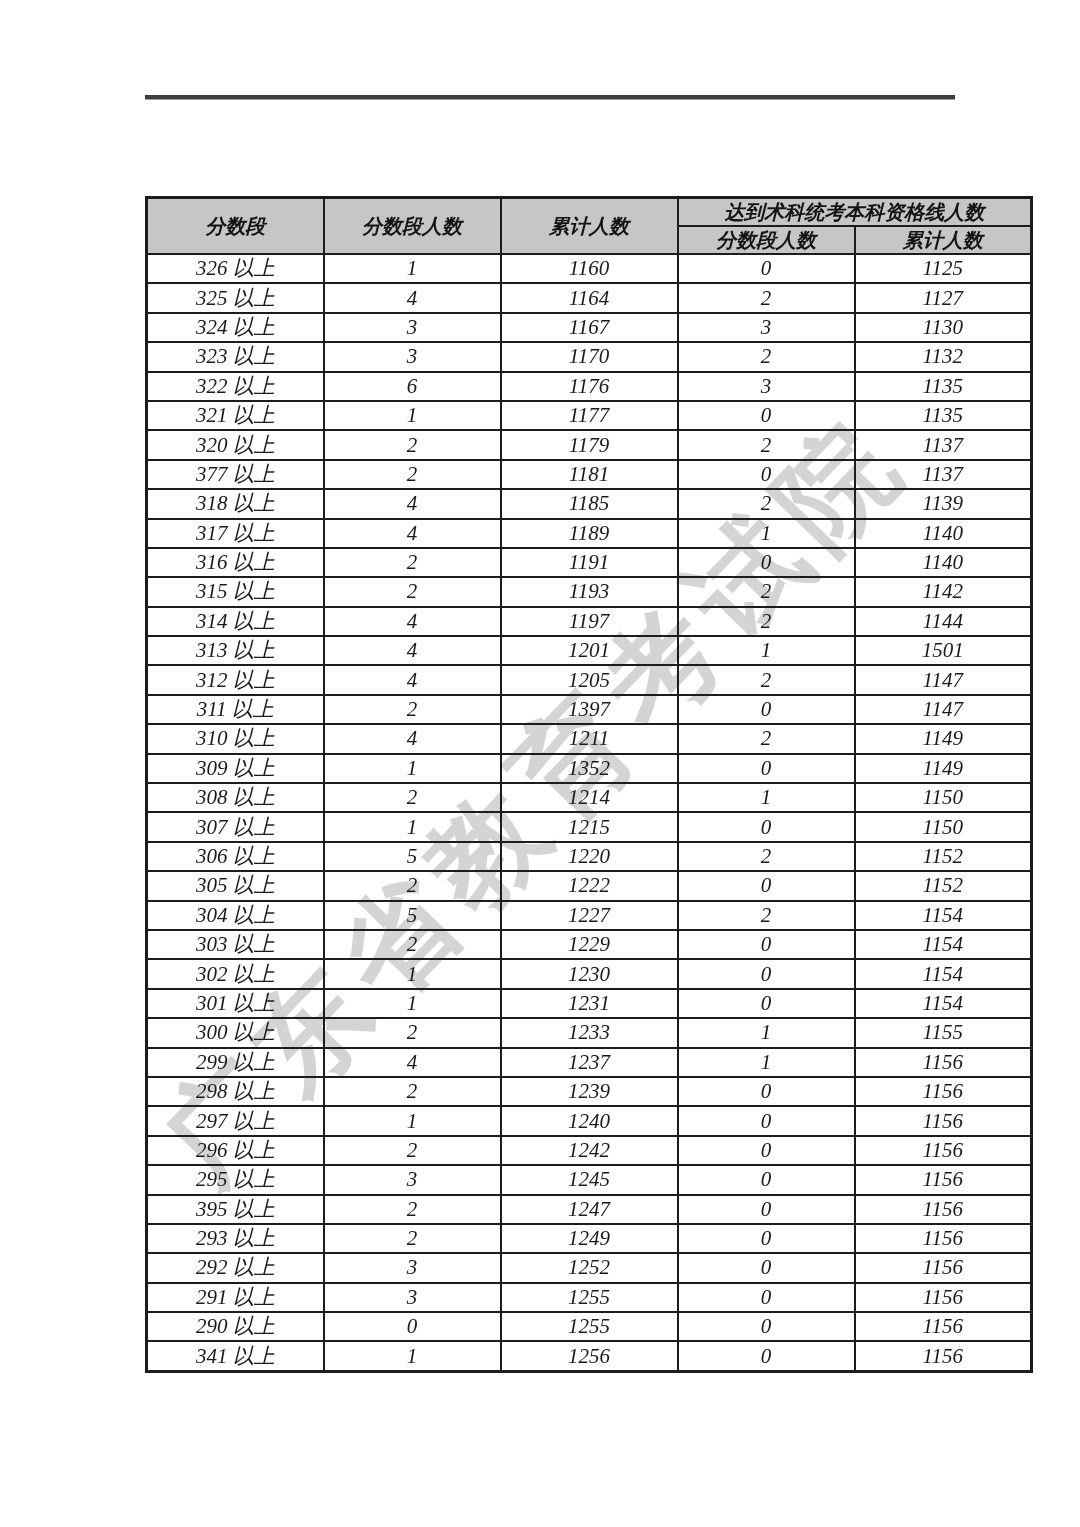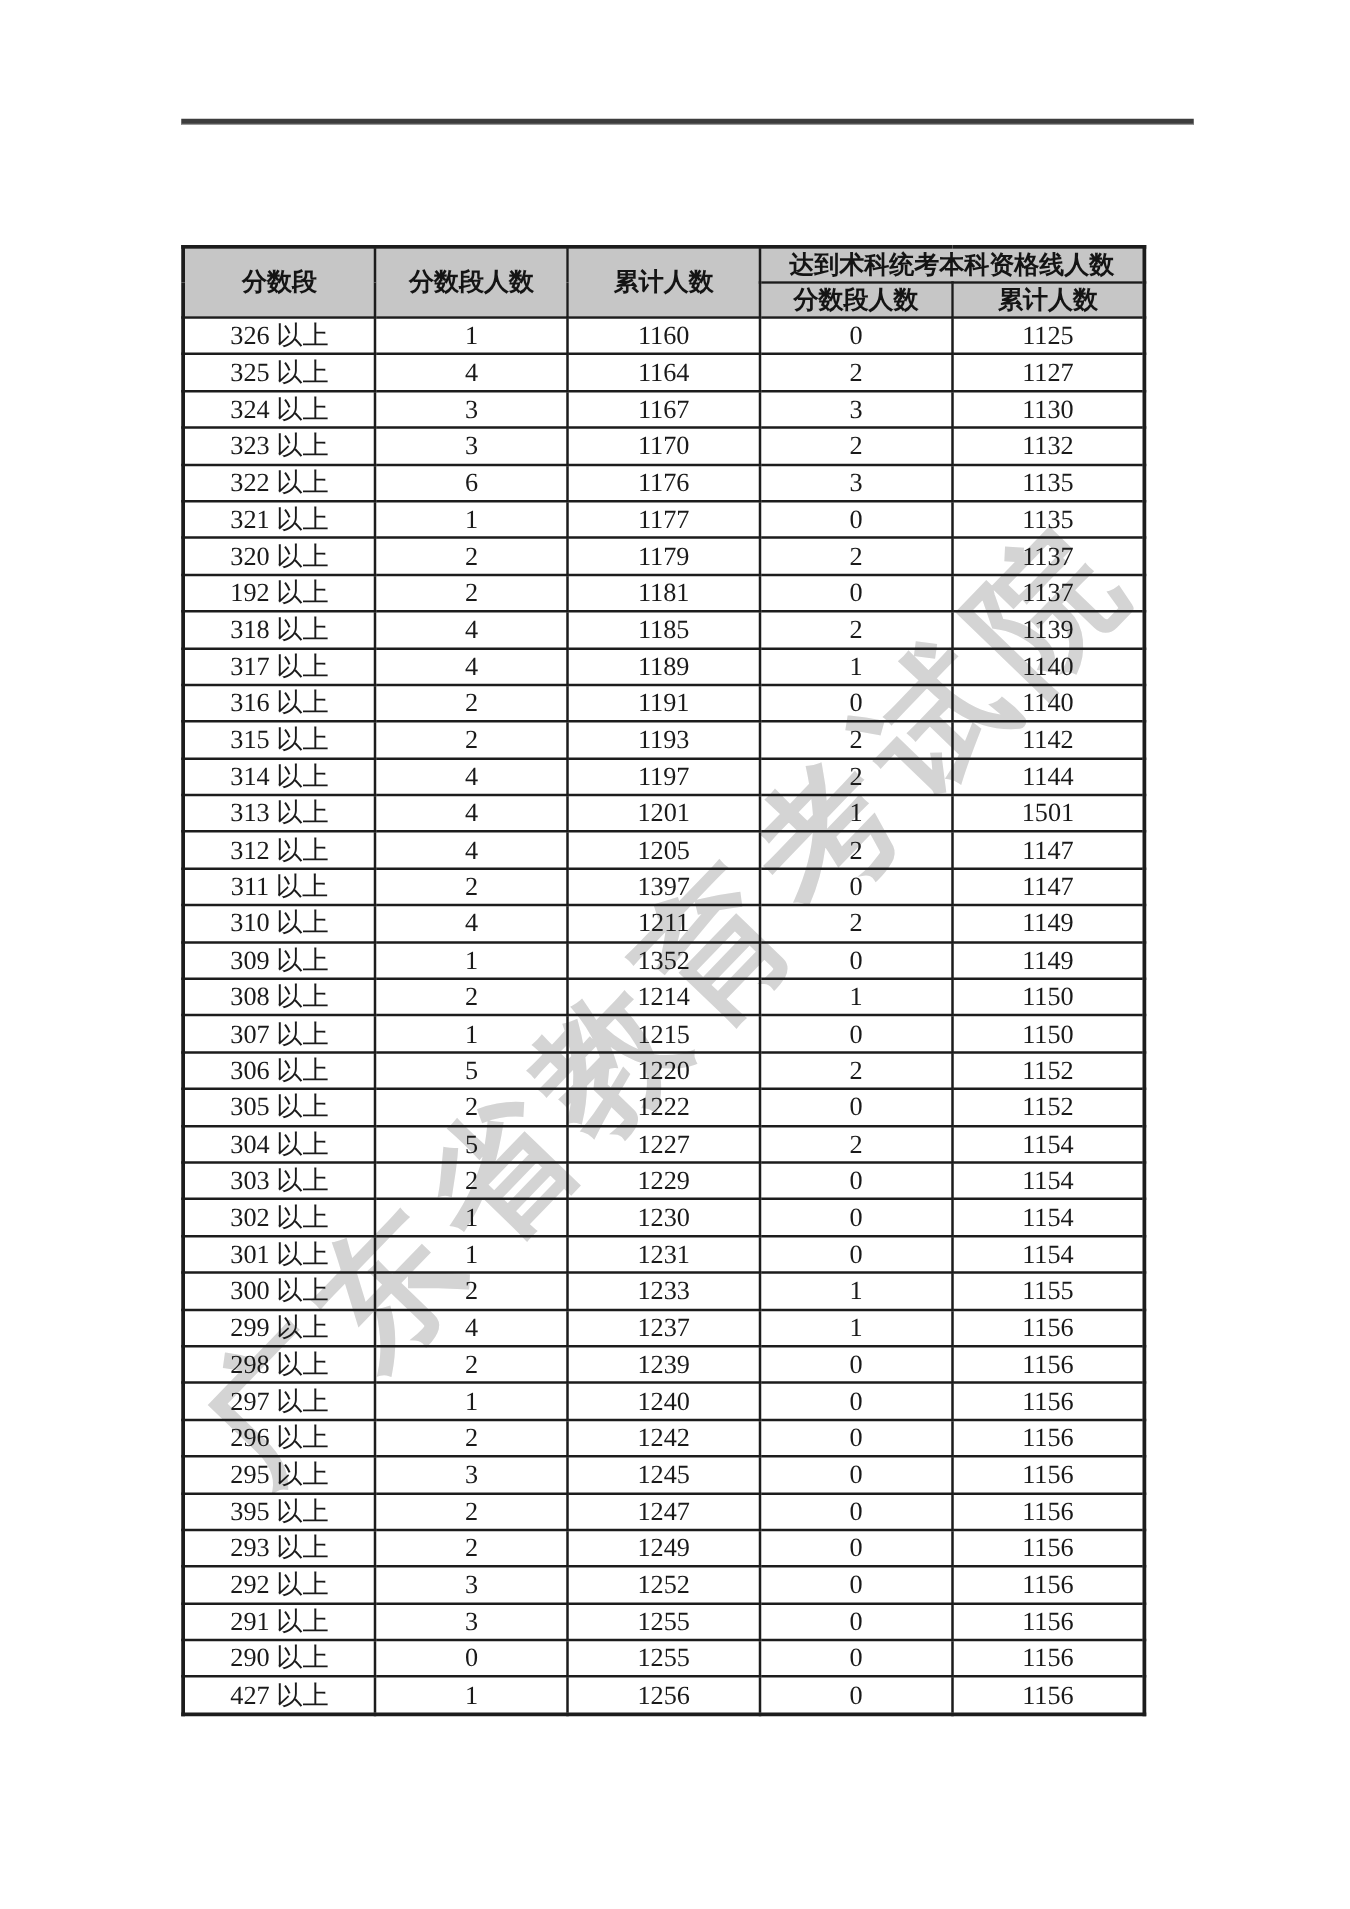--- a/index.html
+++ b/index.html
@@ -35,25 +35,26 @@
     white-space: nowrap;
     color: #d4d4d4;
     z-index: 0;
     font-weight: bold;
     user-select: none;
   }
   table.score-table {
     position: absolute;
     left: 145px;
     top: 196px;
-    width: 772px;
+    width: 888px;
     z-index: 1;
     border-collapse: collapse;
     table-layout: fixed;
     border: 3px solid #1c1c1c;
+    font-style: italic;
   }
   .score-table th,
   .score-table td {
     border: 2px solid #1c1c1c;
     text-align: center;
     vertical-align: middle;
     padding: 0;
     overflow: hidden;
   }
   .score-table thead th {
@@ -146,21 +147,21 @@
           <td>1135</td>
         </tr>
         <tr>
           <td>320 以上</td>
           <td>2</td>
           <td>1179</td>
           <td>2</td>
           <td>1137</td>
         </tr>
         <tr>
-          <td>192 以上</td>
+          <td>377 以上</td>
           <td>2</td>
           <td>1181</td>
           <td>0</td>
           <td>1137</td>
         </tr>
         <tr>
           <td>318 以上</td>
           <td>4</td>
           <td>1185</td>
           <td>2</td>
@@ -356,21 +357,21 @@
           <td>1156</td>
         </tr>
         <tr>
           <td>290 以上</td>
           <td>0</td>
           <td>1255</td>
           <td>0</td>
           <td>1156</td>
         </tr>
         <tr>
-          <td>427 以上</td>
+          <td>341 以上</td>
           <td>1</td>
           <td>1256</td>
           <td>0</td>
           <td>1156</td>
         </tr>
       </tbody>
   </table>
 
 </div>
 

